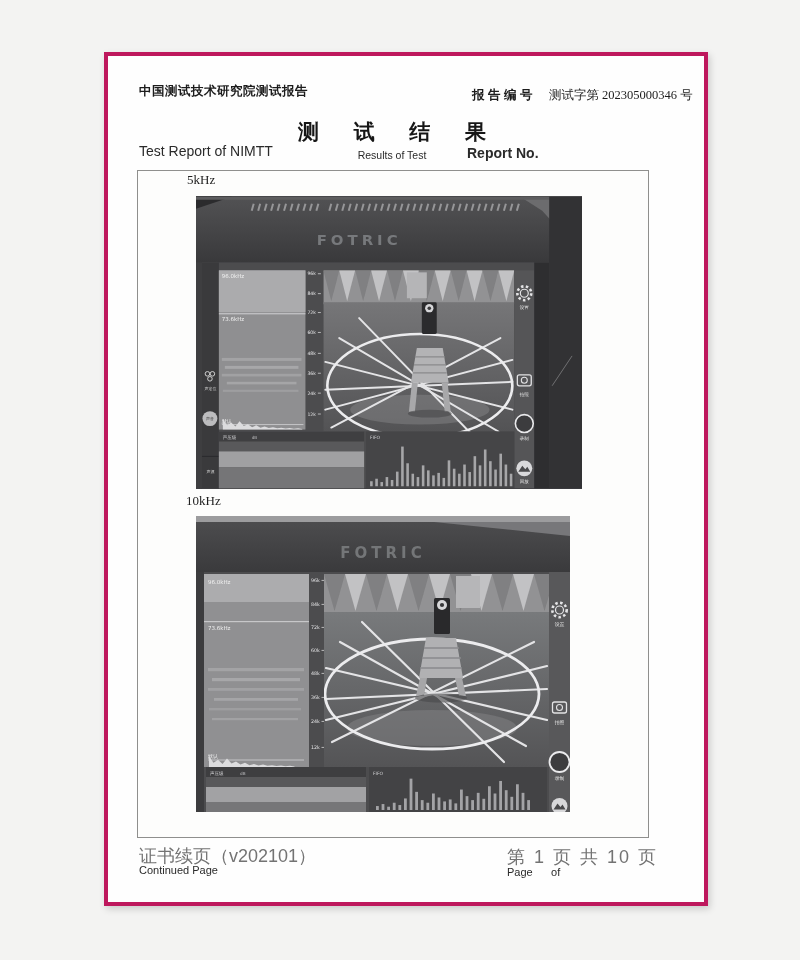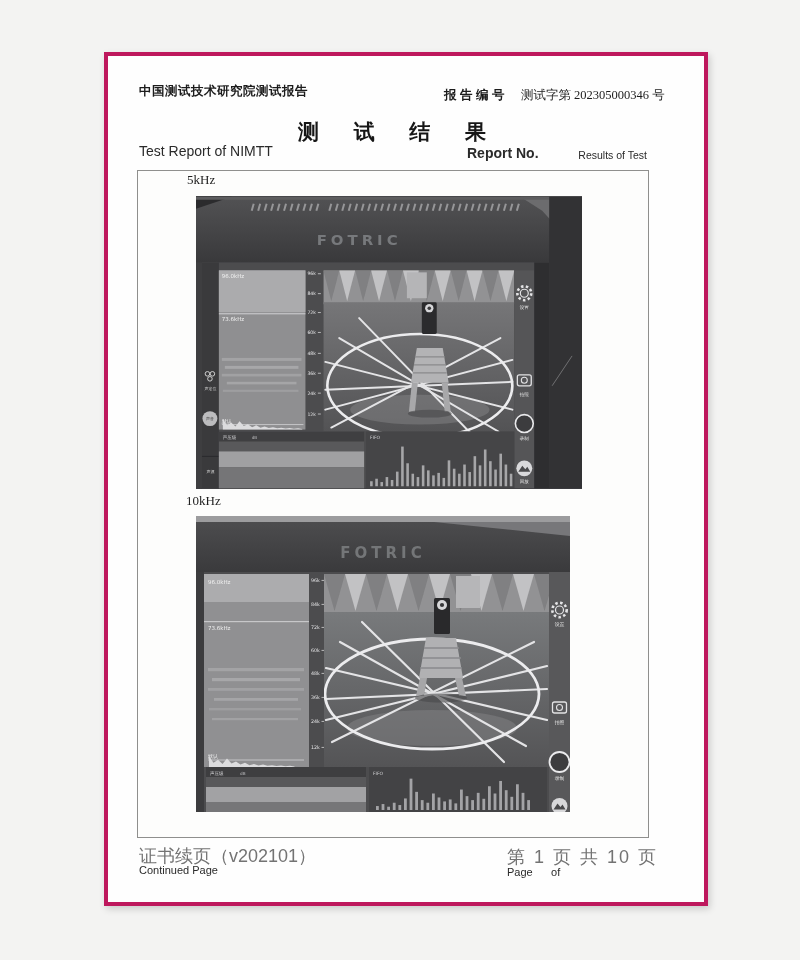--- a/index.html
+++ b/index.html
@@ -33,28 +33,28 @@
   .photo{display:block;background:#3e3e40;}
 </style>
 </head>
 <body>
 
 <div class="paper">
 
   <div class="abs cn-bold hdr-cn" style="left:31px;top:27px;">中国测试技术研究院测试报告</div>
   <div class="abs en hdr-en" style="left:31px;top:47px;">Test Report of NIMTT</div>
 
-  <div class="abs" style="left:336px;top:29px;">
+  <div class="abs" style="left:364px;top:29px;">
     <span class="rpt-label">报 告 编 号</span>
     <span class="rpt-value" style="margin-left:12px;">测试字第 202305000346 号</span>
   </div>
   <div class="abs en hdr-en" style="left:359px;top:49px;font-weight:bold;">Report No.</div>
 
   <div class="abs title-cn" style="left:29px;top:62px;width:510px;text-align:center;text-indent:11px;">测 试 结 果</div>
-  <div class="abs title-en" style="left:29px;top:93px;width:510px;text-align:right;">Results of Test</div>
+  <div class="abs title-en" style="left:29px;top:93px;width:510px;text-align:center;">Results of Test</div>
 
   <div class="abs content-box" style="left:29px;top:114px;width:510px;height:666px;"></div>
 
   <div class="abs serif khz" style="left:31px;top:116px;">5kHz</div>
 
   <svg class="abs photo" style="left:88px;top:140px;" width="386" height="293" viewBox="0 0 388 293">
     <defs>
       <linearGradient id="g1" x1="0" y1="0" x2="0" y2="1">
         <stop offset="0" stop-color="#525254"></stop>
           <stop offset="1" stop-color="#39393b"></stop>

